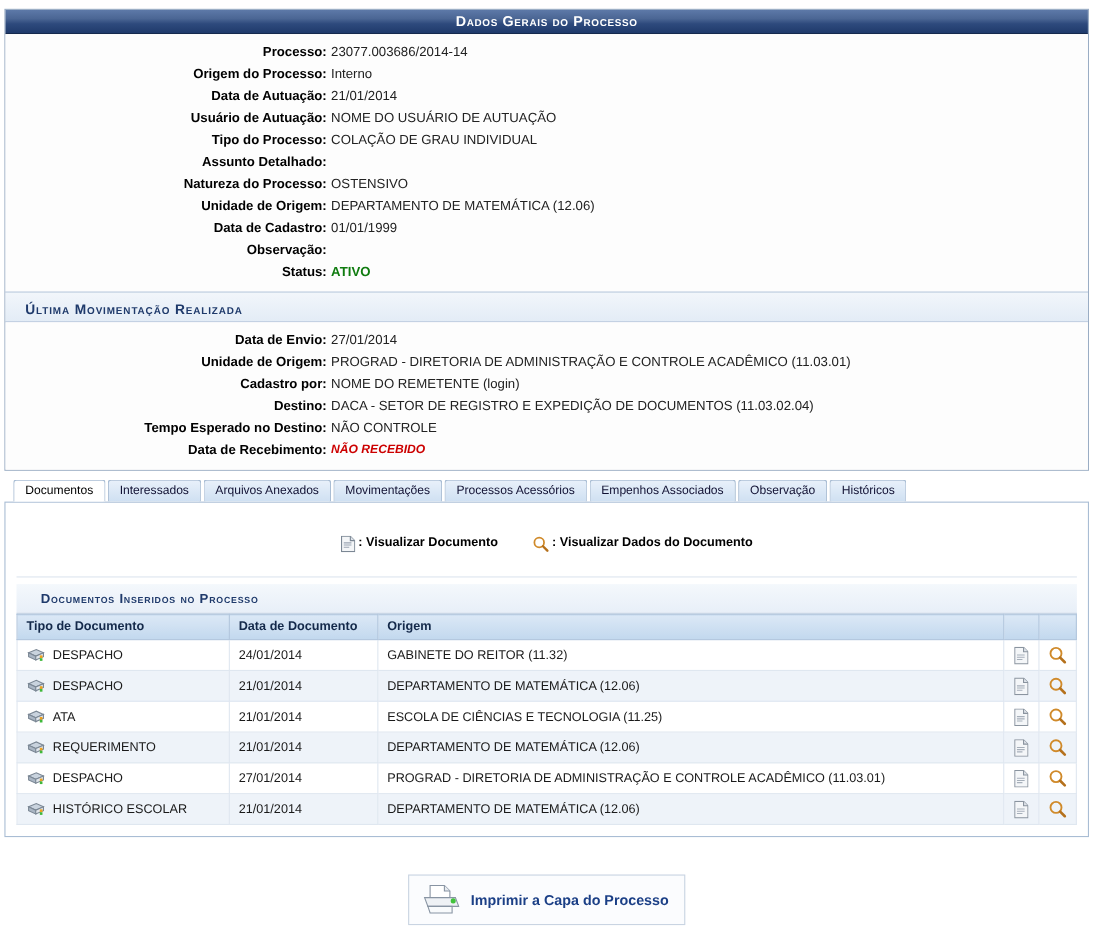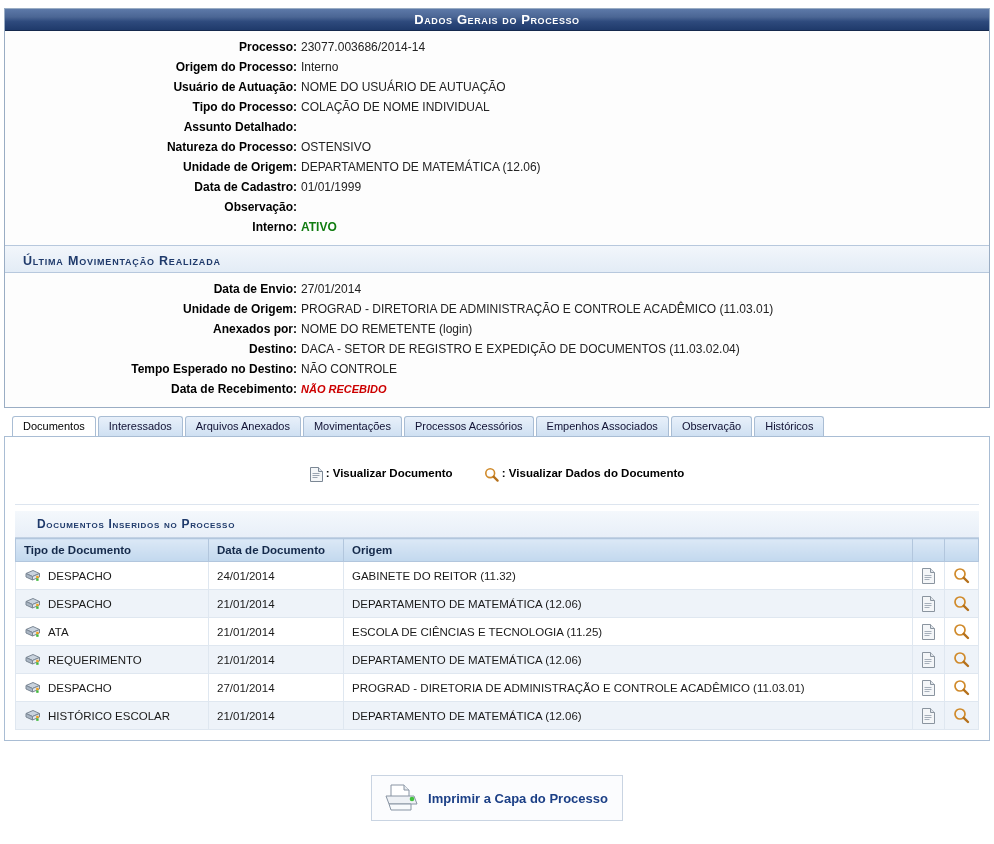--- a/index.html
+++ b/index.html
@@ -196,26 +196,30 @@
     <div class="datablock" id="general-rows">
         <div class="drow">
           <div class="dlabel">Processo:</div>
           <div class="dvalue">23077.003686/2014-14</div>
         </div>
         <div class="drow">
           <div class="dlabel">Origem do Processo:</div>
           <div class="dvalue">Interno</div>
         </div>
         <div class="drow">
+          <div class="dlabel">Data de Autuação:</div>
+          <div class="dvalue">21/01/2014</div>
+        </div>
+        <div class="drow">
           <div class="dlabel">Usuário de Autuação:</div>
           <div class="dvalue">NOME DO USUÁRIO DE AUTUAÇÃO</div>
         </div>
         <div class="drow">
           <div class="dlabel">Tipo do Processo:</div>
-          <div class="dvalue">COLAÇÃO DE NOME INDIVIDUAL</div>
+          <div class="dvalue">COLAÇÃO DE GRAU INDIVIDUAL</div>
         </div>
         <div class="drow">
           <div class="dlabel">Assunto Detalhado:</div>
           <div class="dvalue"></div>
         </div>
         <div class="drow">
           <div class="dlabel">Natureza do Processo:</div>
           <div class="dvalue">OSTENSIVO</div>
         </div>
         <div class="drow">
@@ -224,38 +228,38 @@
         </div>
         <div class="drow">
           <div class="dlabel">Data de Cadastro:</div>
           <div class="dvalue">01/01/1999</div>
         </div>
         <div class="drow">
           <div class="dlabel">Observação:</div>
           <div class="dvalue"></div>
         </div>
         <div class="drow">
-          <div class="dlabel">Interno:</div>
+          <div class="dlabel">Status:</div>
           <div class="dvalue status">ATIVO</div>
         </div>
       </div>
 
     <div class="subhead">Última Movimentação Realizada</div>
 
     <div class="datablock" id="movement-rows">
         <div class="drow">
           <div class="dlabel">Data de Envio:</div>
           <div class="dvalue">27/01/2014</div>
         </div>
         <div class="drow">
           <div class="dlabel">Unidade de Origem:</div>
           <div class="dvalue">PROGRAD - DIRETORIA DE ADMINISTRAÇÃO E CONTROLE ACADÊMICO (11.03.01)</div>
         </div>
         <div class="drow">
-          <div class="dlabel">Anexados por:</div>
+          <div class="dlabel">Cadastro por:</div>
           <div class="dvalue">NOME DO REMETENTE (login)</div>
         </div>
         <div class="drow">
           <div class="dlabel">Destino:</div>
           <div class="dvalue">DACA - SETOR DE REGISTRO E EXPEDIÇÃO DE DOCUMENTOS (11.03.02.04)</div>
         </div>
         <div class="drow">
           <div class="dlabel">Tempo Esperado no Destino:</div>
           <div class="dvalue">NÃO CONTROLE</div>
         </div>

